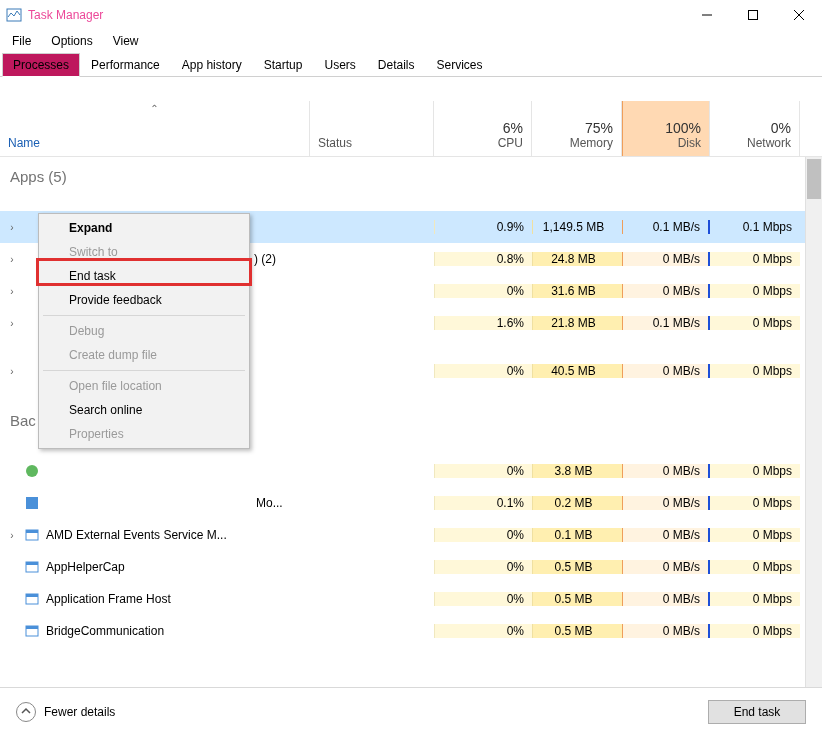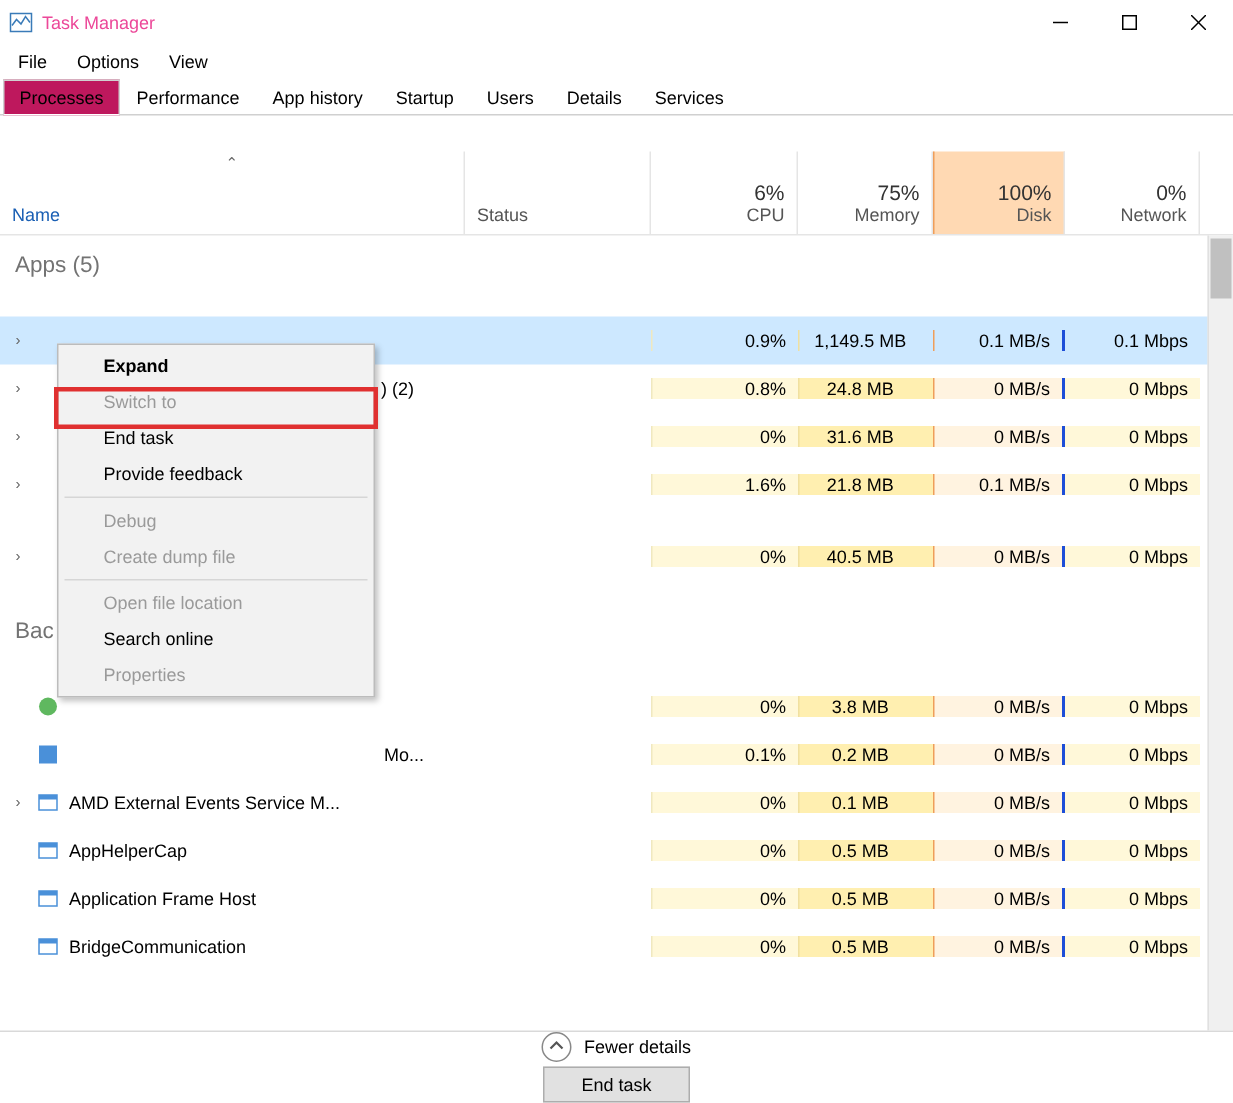--- a/index.html
+++ b/index.html
@@ -55,30 +55,30 @@
 .row .cell-net { width: 90px; text-align: right; padding-right: 8px; background: #fff8d9; }
 .row.selected { background: #cde8ff; }
 .row.selected .cell-cpu,.row.selected .cell-mem,.row.selected .cell-disk,.row.selected .cell-net { background: #cde8ff; }
 .row.spacer .cell-cpu,.row.spacer .cell-mem,.row.spacer .cell-net { background:#fffbe8; }
 .row.spacer .cell-disk { background:#fff6ea; }
 .expand-caret { width: 12px; color: #666; font-size: 10px; text-align:center; }
 .proc-icon { width: 16px; height: 16px; flex-shrink:0; }
 .proc-icon svg { width:16px; height:16px; }
 
 
-.context-menu { position: absolute; left: 38px; top: 56px; width: 212px; background: #f2f2f2; border: 1px solid #bcbcbc; box-shadow: 2px 2px 4px rgba(0,0,0,.25); padding: 2px; z-index: 10; margin-top: 16px; }
+.context-menu { position: absolute; left: 38px; top: 56px; width: 212px; background: #f2f2f2; border: 1px solid #bcbcbc; box-shadow: 2px 2px 4px rgba(0,0,0,.25); padding: 2px; z-index: 10; }
 .context-menu .mi { padding: 5px 10px 5px 28px; font-size: 12px; cursor: default; position: relative; }
 .context-menu .mi.bold { font-weight: 700; }
 .context-menu .mi.disabled { color: #9a9a9a; }
 .context-menu .mi .sub { position: absolute; right: 8px; top: 6px; font-size: 10px; color:#333; }
 .context-menu .sep { height: 1px; background: #d6d6d6; margin: 3px 2px; }
 .highlight-box { position: absolute; border: 3px solid #e03030; pointer-events: none; z-index: 11; }
 
 
-.footer { position: absolute; left:0; right:0; bottom:0; height: 48px; border-top: 1px solid #d9d9d9; display: flex; align-items: center; justify-content: space-between; padding: 0 16px; background:#fff;flex-direction:column; }
+.footer { position: absolute; left:0; right:0; bottom:0; height: 48px; border-top: 1px solid #d9d9d9; display: flex; align-items: center; justify-content: space-between; padding: 0 16px; background:#fff; }
 .footer .fewer { display: flex; align-items: center; gap: 8px; font-size: 12px; cursor: default; }
 .footer .fewer .circ { width: 20px; height: 20px; border: 1px solid #888; border-radius: 50%; display:flex; align-items:center; justify-content:center; }
 .footer .endtask { width: 98px; height: 24px; border: 1px solid #adadad; background: #e1e1e1; font-size: 12px; cursor: default; }
 </style>
 </head>
 <body>
 
 <div class="titlebar">
   <span class="app-icon">
     <svg viewBox="0 0 16 16">

